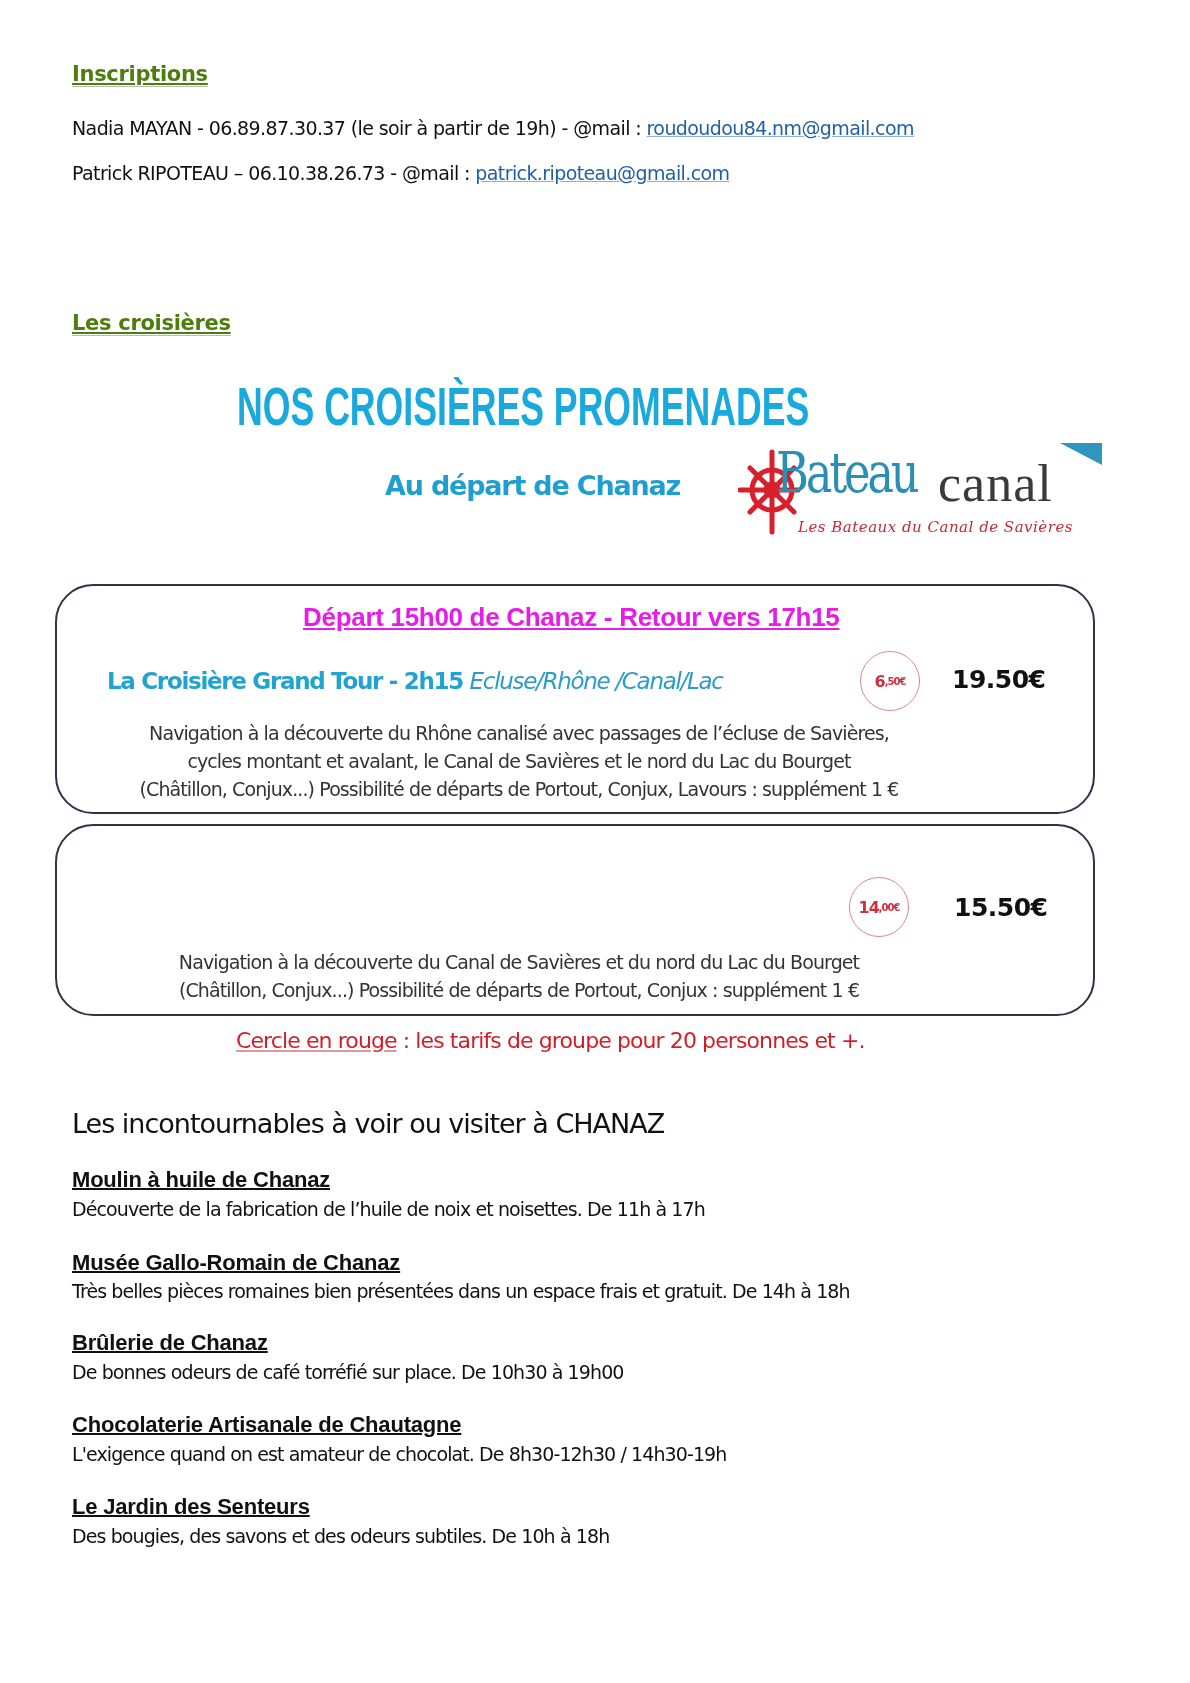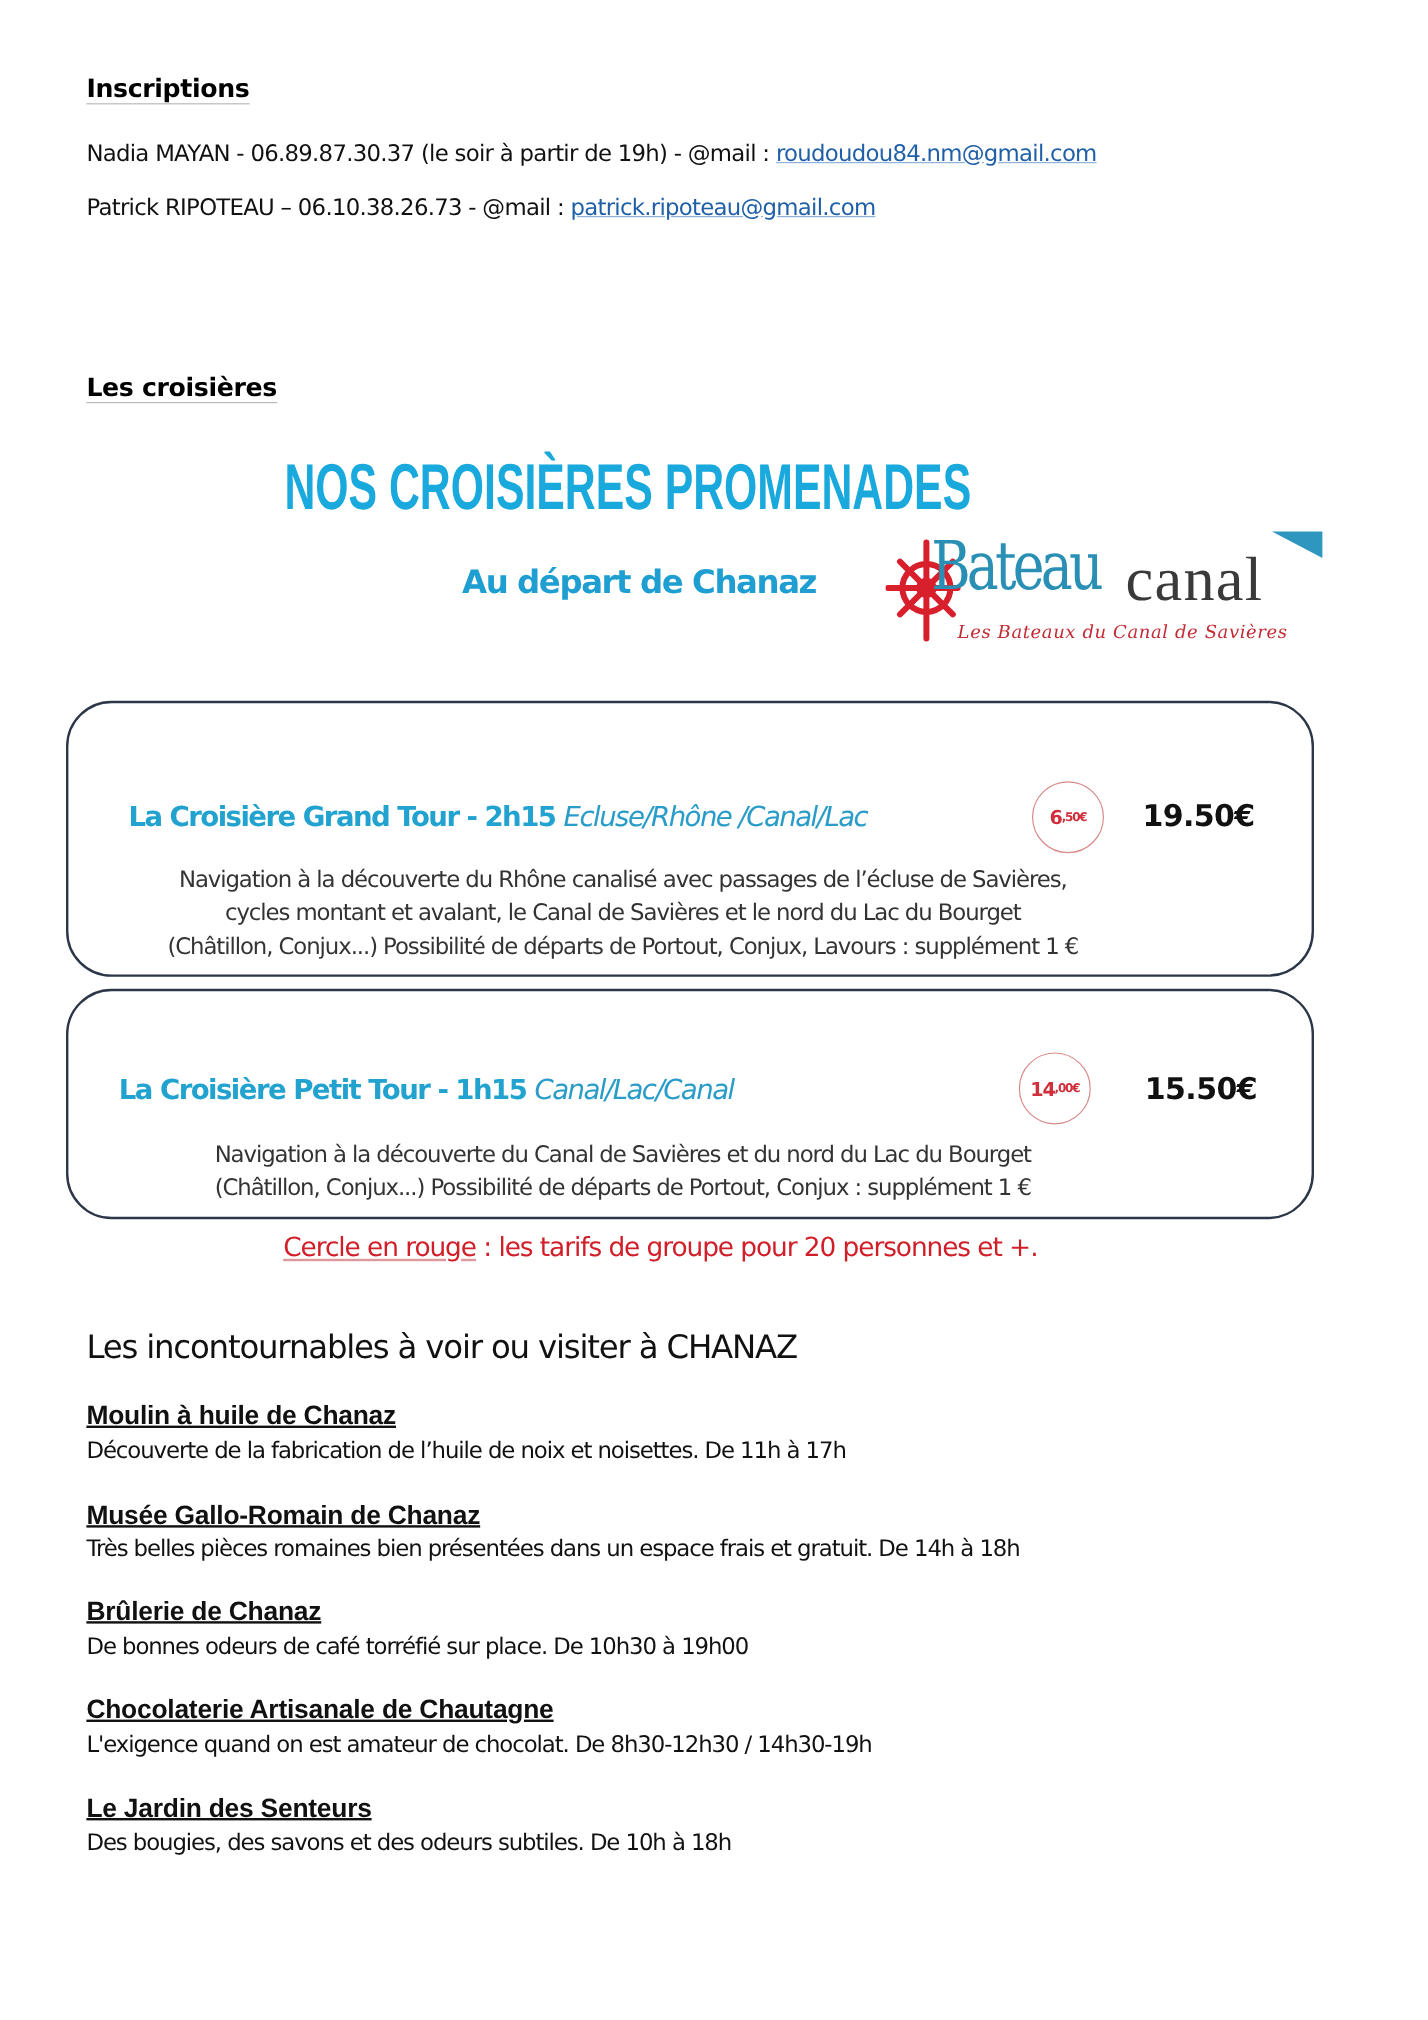--- a/index.html
+++ b/index.html
@@ -1,20 +1,20 @@
 <!DOCTYPE html>
 <html><head>
 <meta charset="utf-8">
 <style>
   html, body { margin: 0; padding: 0; background: #ffffff; }
   body { width: 1190px; height: 1683px; position: relative; overflow: hidden;
          font-family: "DejaVu Sans", sans-serif; color: #111; }
   .abs { position: absolute; white-space: nowrap; }
-  .h-bold { font-family: "DejaVu Sans", sans-serif; font-weight: bold; font-size: 21px; color: #000000;
-            border-bottom: 1px solid #bbb; line-height: 24px; letter-spacing: -0.3px; }
+  .h-bold { font-family: "DejaVu Sans", sans-serif; font-weight: bold; font-size: 21px; color: #4d7c0f;
+            border-bottom: 1px solid #bbb; line-height: 24px; letter-spacing: -0.3px; text-decoration: underline; }
   .contact { font-family: "DejaVu Sans", sans-serif; font-size: 19px; color: #111; letter-spacing: -0.6px; }
   .contact a { color: #1f5fa8; text-decoration: underline; text-decoration-color: #8fb0d8; }
 
   .promo-title { font-family: "Liberation Sans", sans-serif; font-weight: bold; color: #19a9dc;
                  font-size: 54px; transform: scaleX(0.66); transform-origin: left top; letter-spacing: 0px;
                  line-height: 60px; }
   .promo-sub { font-family: "DejaVu Sans", sans-serif; font-weight: bold; color: #1f9ed2;
                font-size: 27px; letter-spacing: -1.2px; text-align: right; }
 
   .logo { position: absolute; left: 738px; top: 440px; width: 370px; height: 110px; }
@@ -83,39 +83,37 @@
       <line x1="56" y1="22" x2="12" y2="66"></line>
     </g>
   </svg>
   <div class="logo-bateau">Bateau</div>
   <div class="logo-canal">canal</div>
   <div class="logo-tag">Les Bateaux du Canal de Savières</div>
   <div class="logo-tri"></div>
 </div>
 
 <div class="box" style="top:584px; height:226px;">
+  <div class="box-title" style="left:246px; top:16px;">Départ 15h00 de Chanaz - Retour vers 17h15</div>
   <div class="cruise" style="left:50px; top:82px;">
     <span class="name">La Croisière Grand Tour - 2h15 </span><span class="route">Ecluse/Rhône /Canal/Lac</span>
   </div>
   <div class="circle" style="left:803px; top:65px;">
     <span>6</span>
       <small>,50€</small>
   </div>
   <div class="price" style="left:895px; top:79px;">19.50€</div>
   <div class="desc" style="top:133px;">
     <div>Navigation à la découverte du Rhône canalisé avec passages de l’écluse de Savières,</div>
     <div>cycles montant et avalant, le Canal de Savières et le nord du Lac du Bourget</div>
     <div>(Châtillon, Conjux...) Possibilité de départs de Portout, Conjux, Lavours : supplément 1 €</div>
   </div>
 </div>
 
 <div class="box" style="top:824px; height:188px;">
-  <div class="cruise" style="left:42px; top:70px;">
-    <span class="name">La Croisière Petit Tour - 1h15 </span><span class="route">Canal/Lac/Canal</span>
-  </div>
   <div class="circle" style="left:792px; top:51px;">
     <span>14</span>
       <small>,00€</small>
   </div>
   <div class="price" style="left:897px; top:67px;">15.50€</div>
   <div class="desc" style="top:122px;">
     <div>Navigation à la découverte du Canal de Savières et du nord du Lac du Bourget</div>
     <div>(Châtillon, Conjux...) Possibilité de départs de Portout, Conjux : supplément 1 €</div>
   </div>
 </div>

